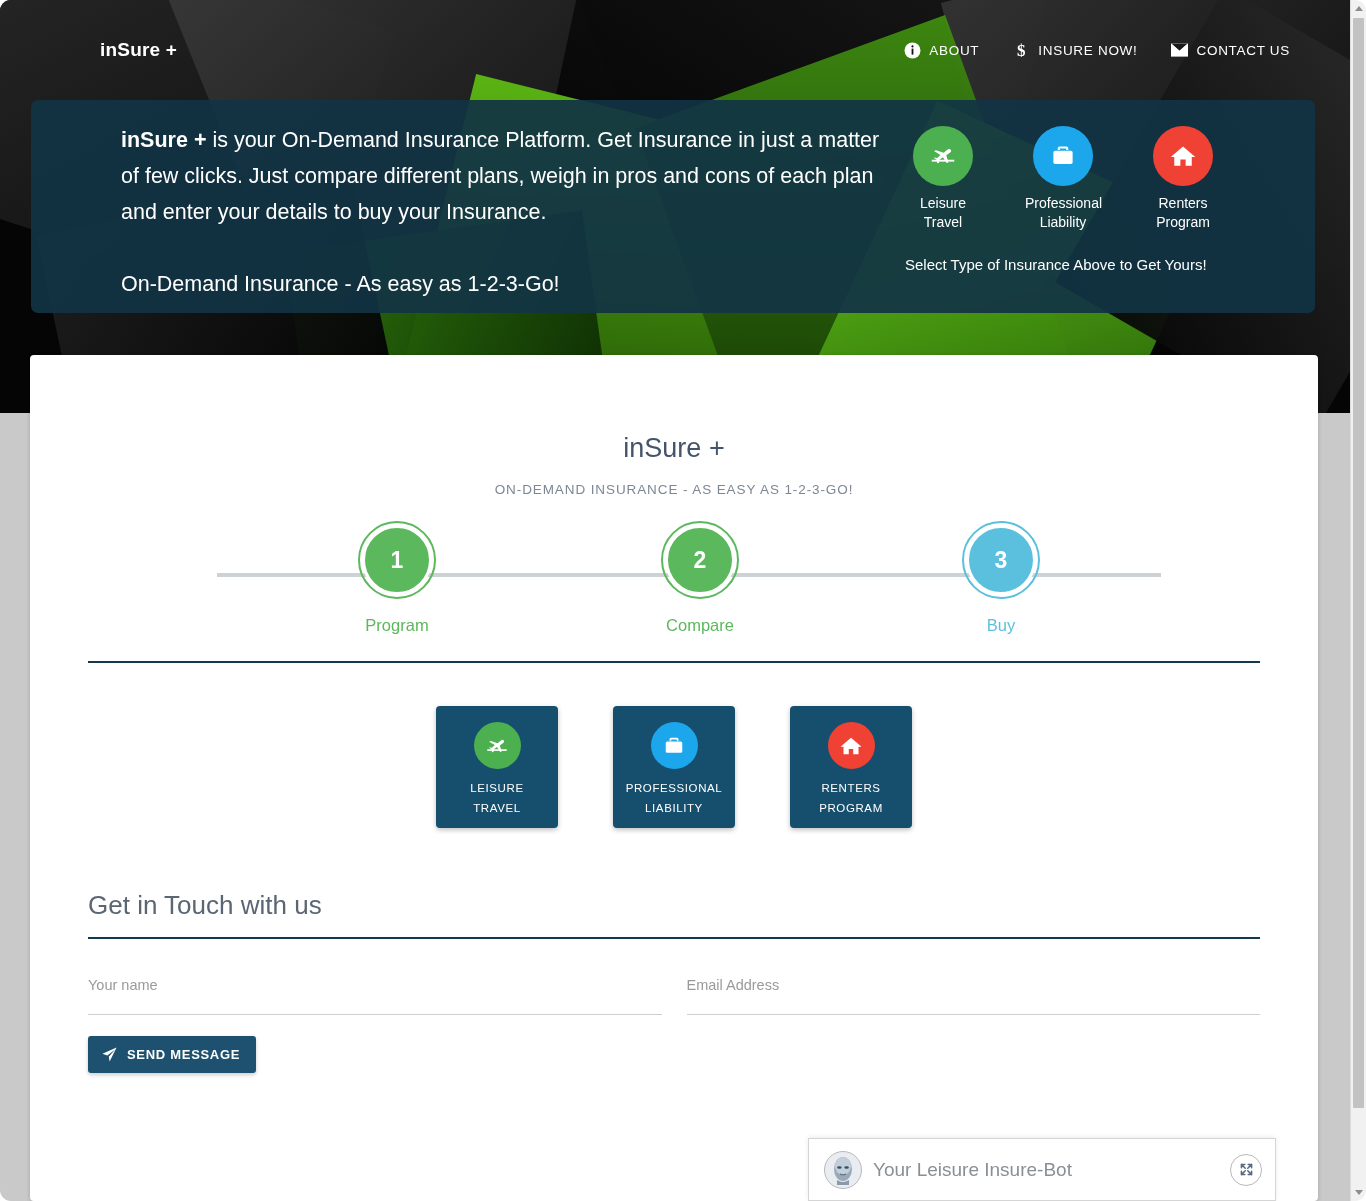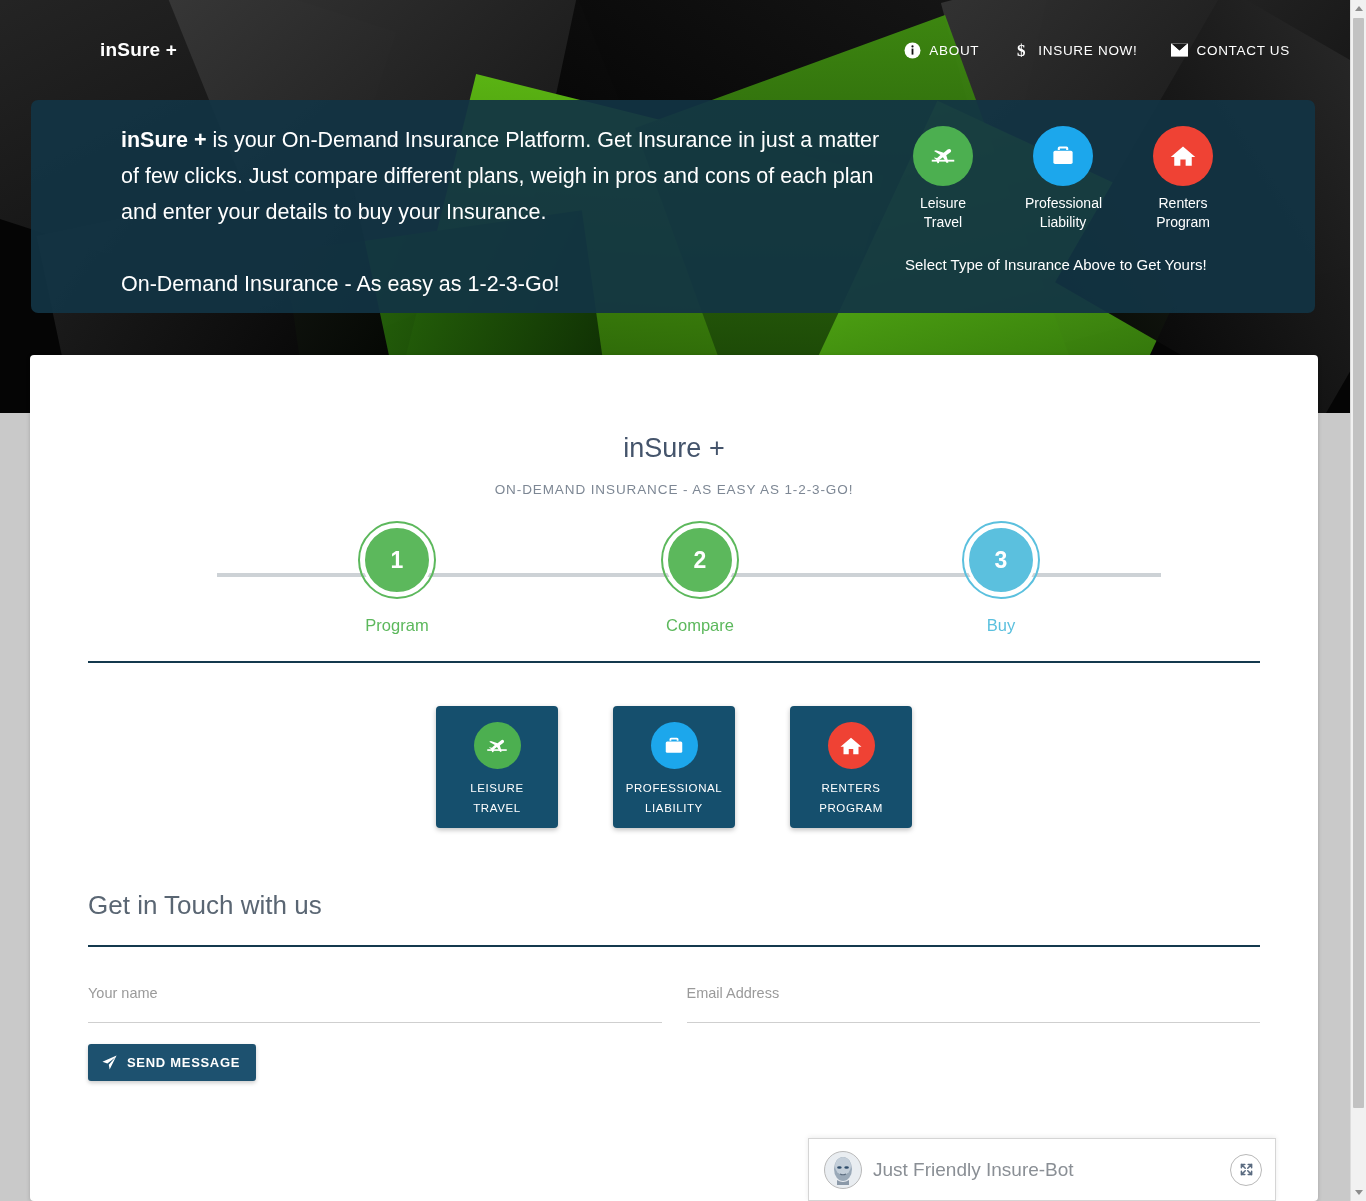--- a/index.html
+++ b/index.html
@@ -3,21 +3,21 @@
 <meta charset="utf-8">
 <style>
   * { box-sizing: border-box; margin: 0; padding: 0; }
   html, body {
     width: 1366px; height: 1201px;
     font-family: "Liberation Sans", sans-serif;
     overflow: hidden; background: #ffffff;
   }
 
   
-  #page { position: relative; width: 1366px; height: 1201px; overflow: hidden; }
+  #page { position: relative; width: 1366px; height: 1201px; overflow: hidden; border-radius: 11px; }
 
   
   #hero-bg {
     position: absolute; left: 0; top: 0; width: 1350px; height: 413px;
     background: #050505; overflow: hidden;
   }
   #hero-bg .poly {
     position: absolute; opacity: .95;
   }
   .pg1 { left:-60px; top:-40px; width:420px; height:300px; background:linear-gradient(135deg,#2b2b2b,#0d0d0d); transform:rotate(18deg); }
@@ -120,21 +120,21 @@
     padding-top:16px; cursor:pointer; box-shadow:0 2px 5px rgba(0,0,0,.25);
   }
   .tcircle {
     width:47px; height:47px; border-radius:50%;
     display:flex; align-items:center; justify-content:center; margin-bottom:9px;
   }
   .tlabel { color:#ffffff; font-size:11.5px; letter-spacing:.6px; line-height:20px; text-align:center; }
 
   
   #contact { margin: 62px 58px 0 58px; }
-  #contact-head { font-size:26px; color:#5a6673; font-weight:400; padding-bottom:24px; }
+  #contact-head { font-size:26px; color:#5a6673; font-weight:400; padding-bottom:16px; }
   #contact-rule { height:2px; background:#14394e; margin-bottom:28px; }
   #fields-row { display:flex; gap:25px; }
   .field { flex:1; }
   .field-line {
     width:100%; border:0; border-bottom:1px solid #cfcfcf; outline:none;
     font-family:"Liberation Sans", sans-serif; font-size:14.5px; color:#444;
     padding: 4px 0 16px 0; background:transparent; height:48px;
   }
   .field-line::placeholder { color:#9a9a9a; font-size:14.5px; }
   #message-field { margin-top:36px; }
@@ -403,21 +403,21 @@
     <div id="bot-avatar">
       <svg width="34" height="34" viewBox="0 0 34 34">
         <ellipse cx="17" cy="16" rx="9" ry="12" fill="#9aa9b8"></ellipse>
         <ellipse cx="17" cy="13" rx="8" ry="9" fill="#c3ced9"></ellipse>
         <ellipse cx="13.4" cy="14.5" rx="2.3" ry="1.3" fill="#2f4d6b"></ellipse>
         <ellipse cx="20.6" cy="14.5" rx="2.3" ry="1.3" fill="#2f4d6b"></ellipse>
         <path d="M14 21 q3 1.6 6 0" stroke="#5d6e80" stroke-width="1.1" fill="none"></path>
         <path d="M11 27 q6 4 12 0 v5 h-12 z" fill="#8b99a8"></path>
       </svg>
     </div>
-    <div id="bot-name">Just Friendly Insure-Bot</div>
+    <div id="bot-name">Your Leisure Insure-Bot</div>
     <div id="bot-expand">
       <svg width="17" height="17" viewBox="0 0 20 20" fill="none" stroke="#5a6b80" stroke-width="1.8" stroke-linecap="round">
         <path d="M8.5 8.5 L4 4 M4 4 v4 M4 4 h4"></path>
         <path d="M11.5 8.5 L16 4 M16 4 v4 M16 4 h-4"></path>
         <path d="M8.5 11.5 L4 16 M4 16 v-4 M4 16 h4"></path>
         <path d="M11.5 11.5 L16 16 M16 16 v-4 M16 16 h-4"></path>
       </svg>
     </div>
   </div>
 

